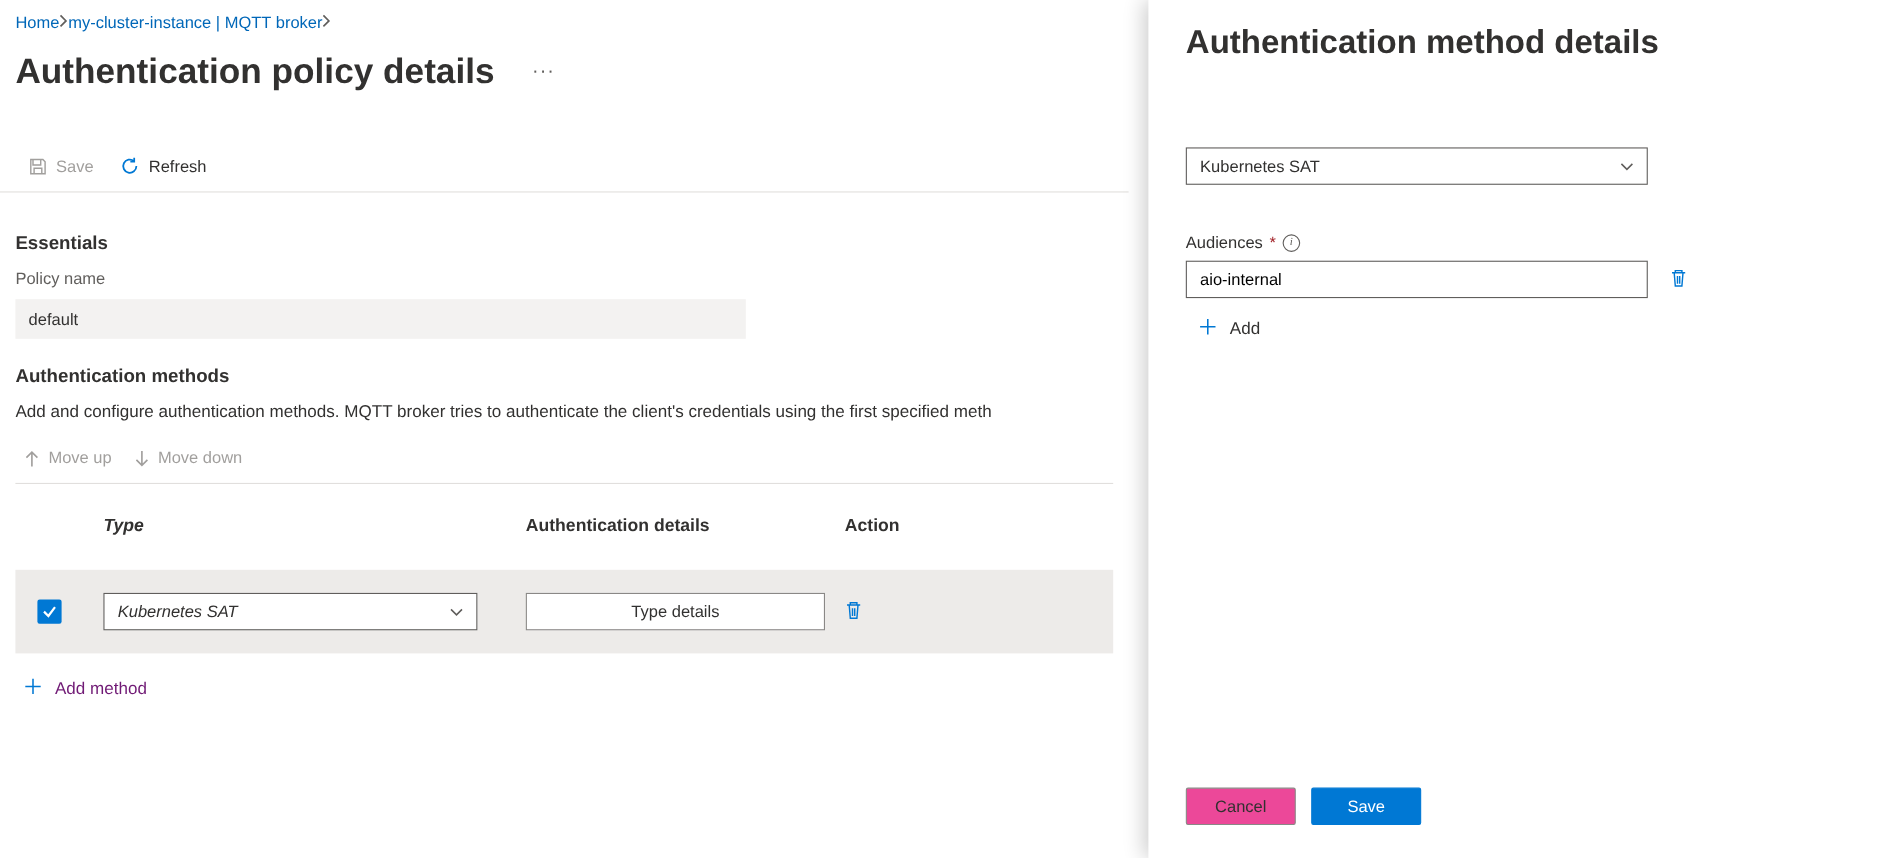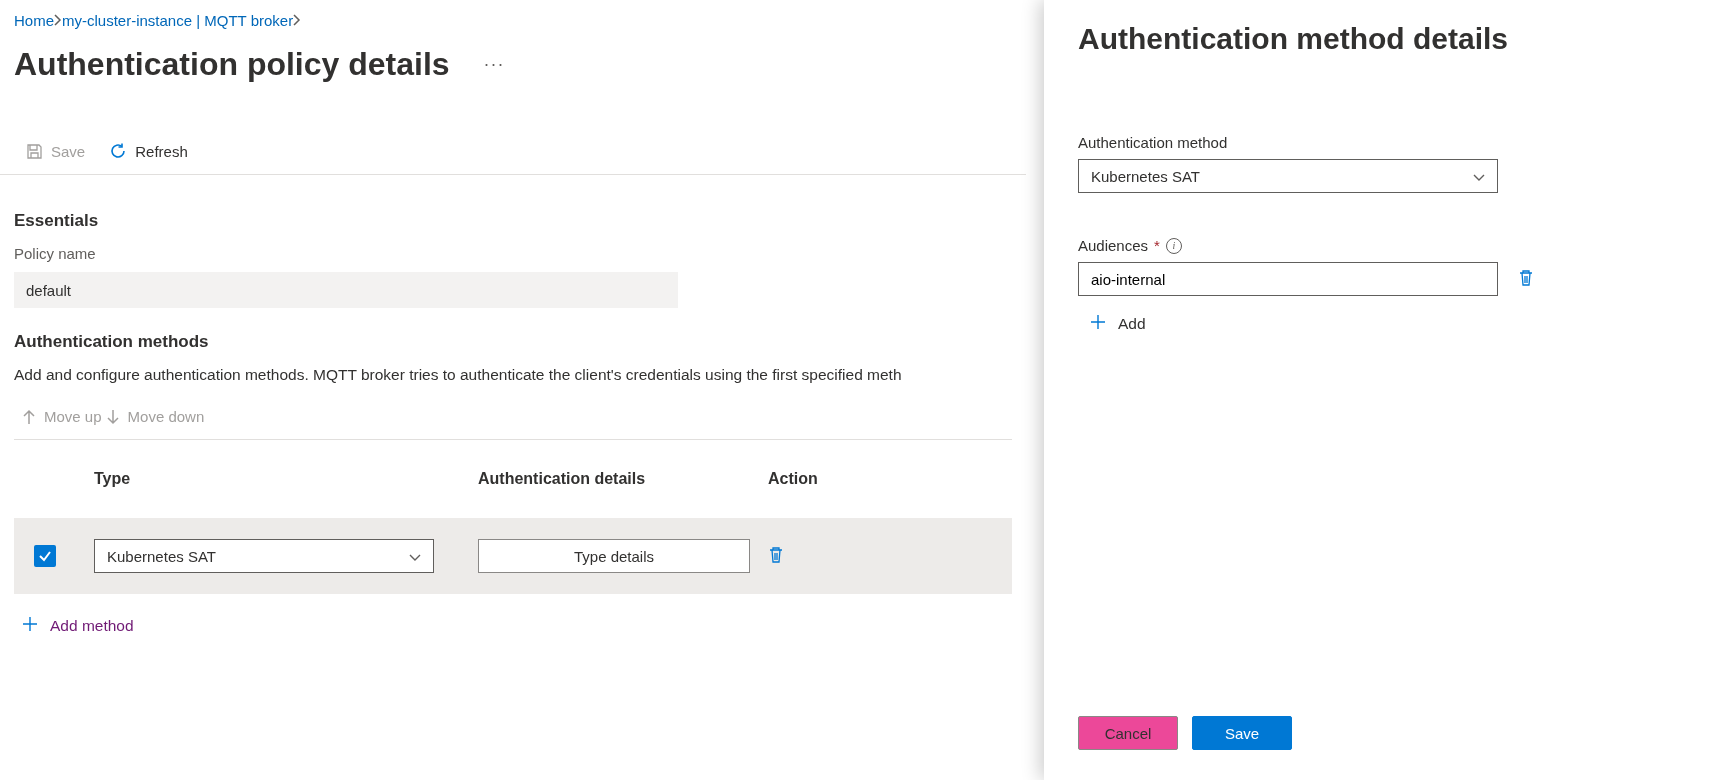--- a/index.html
+++ b/index.html
@@ -92,36 +92,36 @@
     font-size: 15.5px;
     color: #323130;
     margin-top: 8px;
     margin-bottom: 14px;
     white-space: nowrap;
     overflow: hidden;
   }
   .move-toolbar {
     display: flex;
     align-items: center;
-    gap: 4px;
+    gap: 20px;
     padding: 10px 8px 14px 8px;
     border-bottom: 1px solid #e1dfdd;
     margin-bottom: 30px;
   }
   .move-toolbar .tbtn { color: #a19f9d; font-size: 15px; display:inline-flex; align-items:center; gap:8px; cursor: default; }
   .methods-table { width: 100%; }
   .methods-header {
     display: flex;
     font-weight: 600;
     font-size: 16px;
     padding: 0 0 0 20px;
     margin-bottom: 30px;
   }
   .col-check { width: 60px; }
-  .col-type { width: 384px; }
+  .col-type { width: 384px; font-style: italic; }
   .col-details { width: 290px; }
   .col-action { width: 120px; }
   .methods-row {
     display: flex;
     align-items: center;
     background: #edebe9;
     padding: 18px 0 18px 20px;
     height: 76px;
   }
   .checkbox {
@@ -391,21 +391,20 @@
     </span>
     <span>Add method</span>
   </div>
 
 </div>
 
 <div class="side-panel">
   <div class="panel-title">Authentication method details</div>
 
   <div class="panel-content">
-    <div class="p-field-label">Authentication method</div>
     <div class="p-select">
       <span>Kubernetes SAT</span>
       <span>
         <svg width="12" height="8">
             <path d="M1 1 L6 6 L11 1" fill="none" stroke="#605e5c" stroke-width="1.4"></path>
           </svg>
       </span>
     </div>
 
     <div class="p-field-label">

